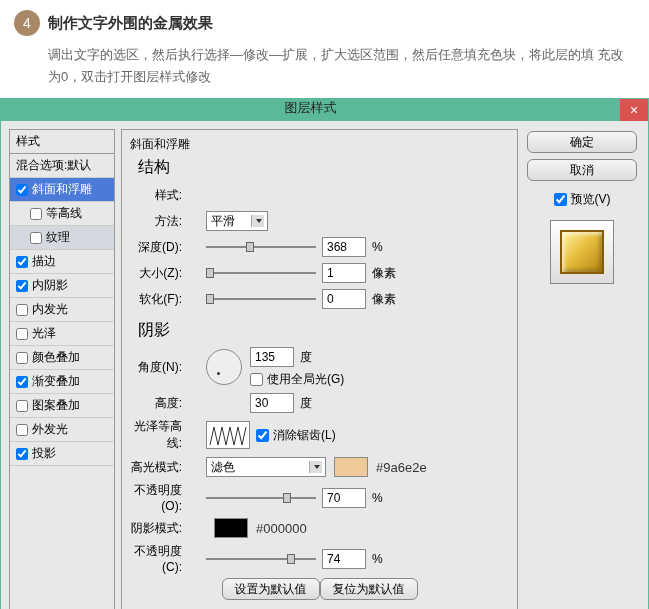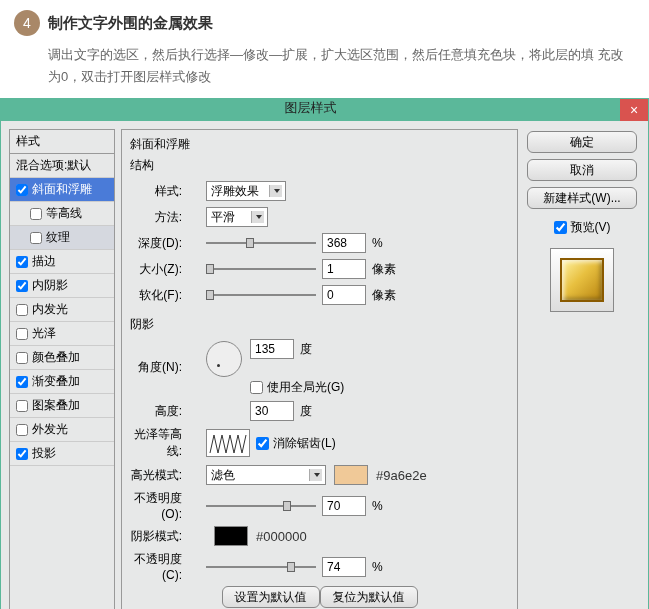--- a/index.html
+++ b/index.html
@@ -16,21 +16,21 @@
 .dialog-body{display:flex;padding:8px;gap:6px}
 .left-col{width:106px;border:1px solid #999;background:#e7e8e8}
 .left-header{background:#e7e8e8;border-bottom:1px solid #999;padding:3px 6px;font-size:12px}
 .left-item{padding:3px 6px;display:flex;align-items:center;gap:4px;border-bottom:1px solid #ccc;cursor:pointer}
 .left-item.selected{background:#4a7bd8;color:#fff}
 .left-item.sub{padding-left:20px}
 .left-item input[type=checkbox]{width:12px;height:12px}
 .mid-col{flex:1}
 .fieldset{border:1px solid #999;padding:6px 8px 10px;margin-bottom:4px}
 .fieldset-title{font-size:12px;margin-bottom:4px}
-.subsection{margin-bottom:6px;font-size:12px}
+.subsection{margin-left:8px;margin-bottom:6px;font-size:16px}
 .row{display:flex;align-items:center;margin:4px 0;min-height:22px}
 .lbl{width:76px;text-align:right;padding-right:24px;font-size:12px}
 .dropdown{border:1px solid #888;background:#fff;height:20px;padding:0 4px;display:flex;align-items:center;min-width:80px;position:relative}
 .dropdown::after{content:"";position:absolute;right:3px;top:3px;bottom:3px;width:12px;background:#ddd;border-left:1px solid #aaa}
 .dd-arrow{position:absolute;right:5px;top:7px;width:0;height:0;border-left:3px solid transparent;border-right:3px solid transparent;border-top:4px solid #333;z-index:1}
 .slider{position:relative;width:110px;height:14px;margin-right:6px}
 .slider-track{position:absolute;top:6px;left:0;right:0;height:2px;background:#888}
 .slider-thumb{position:absolute;top:2px;width:8px;height:10px;background:#ccc;border:1px solid #666}
 .numbox{border:1px solid #888;background:#fff;width:44px;height:20px;padding:0 4px;display:flex;align-items:center}
 .unit{margin-left:6px;font-size:12px}
@@ -120,24 +120,20 @@
           <span>投影</span>
         </div>
     </div>
 
     <div class="mid-col">
       <div class="fieldset">
         <div class="fieldset-title">斜面和浮雕</div>
         <div class="subsection">结构</div>
         <div class="row">
             <div class="lbl">样式:</div>
-            <div class="dropdown">
-              <span>浮雕效果</span>
-              <span class="dd-arrow"></span>
-            </div>
           </div>
         <div class="row">
             <div class="lbl">方法:</div>
             <div class="dropdown" style="min-width:62px">
               <span>平滑</span>
               <span class="dd-arrow"></span>
             </div>
           </div>
         <div class="row">
             <div class="lbl">深度(D):</div>
@@ -172,21 +168,21 @@
             <div class="lbl">角度(N):</div>
           <div style="display:flex;align-items:flex-start">
             <div class="angle-ctrl">
                 <div class="angle-dot"></div>
               </div>
             <div>
               <div style="display:flex;align-items:center">
                   <div class="numbox">135</div>
                   <span class="unit">度</span>
                 </div>
-              <div class="cb-row" style="margin-top:20px">
+              <div class="cb-row" style="margin-top:4px">
                   <input type="checkbox" style="">
                   <span>使用全局光(G)</span>
                 </div>
             </div>
           </div>
         </div>
         <div class="row">
             <div class="lbl">高度:</div>
             <div style="width:44px"></div>
             <div class="numbox">30</div>
@@ -239,21 +235,20 @@
         <div class="btn-row">
           <div class="btn">设置为默认值</div>
           <div class="btn">复位为默认值</div>
         </div>
       </div>
     </div>
 
     <div class="right-col">
       <div class="btn">确定</div>
       <div class="btn">取消</div>
-      <div class="btn">新建样式(W)...</div>
       <div class="preview-cb">
           <input type="checkbox" checked="" style="">
           <span>预览(V)</span>
         </div>
       <div class="preview-box">
           <div class="gold-cube"></div>
         </div>
     </div>
   </div>
 </div>

